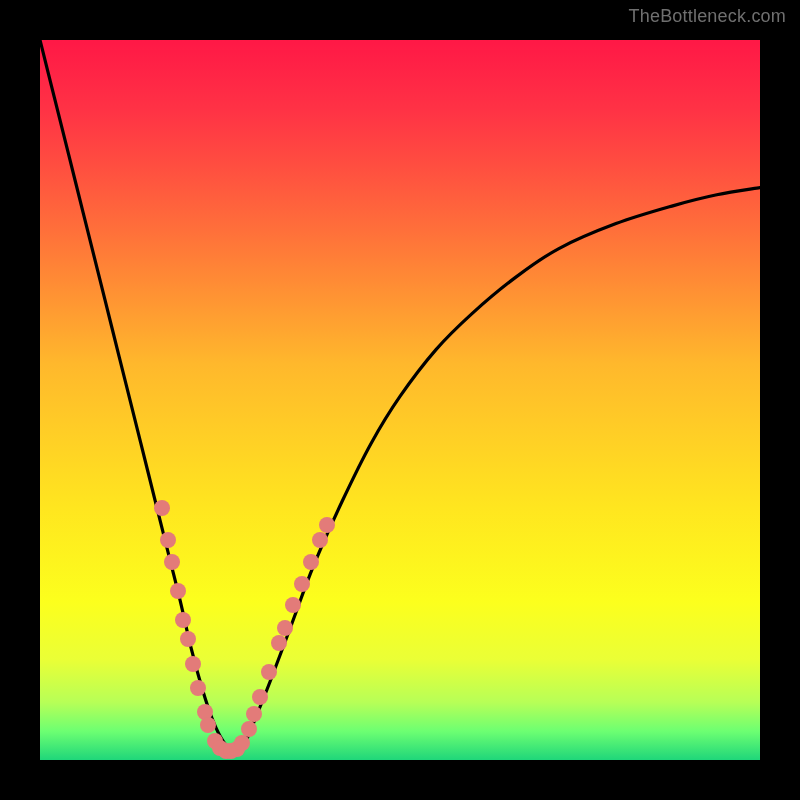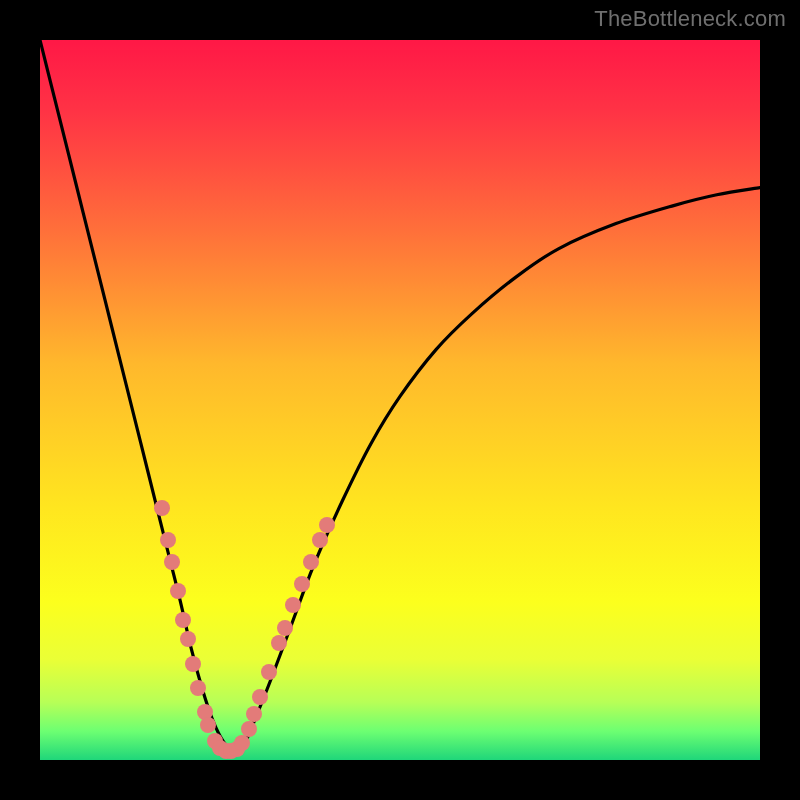--- a/index.html
+++ b/index.html
@@ -42,21 +42,21 @@
     margin-left: -8px;
     margin-top: -8px;
     border-radius: 50%;
     background: #e37b79;
   }
   .watermark {
     position: absolute;
     top: 6px;
     right: 14px;
     color: #6f6f6f;
-    font-size: 22px;
+    font-size: 18px;
     font-weight: 400;
     letter-spacing: 0.2px;
   }
 </style>
 </head>
 <body>
 
 <div class="frame">
 
   <div class="plot">

